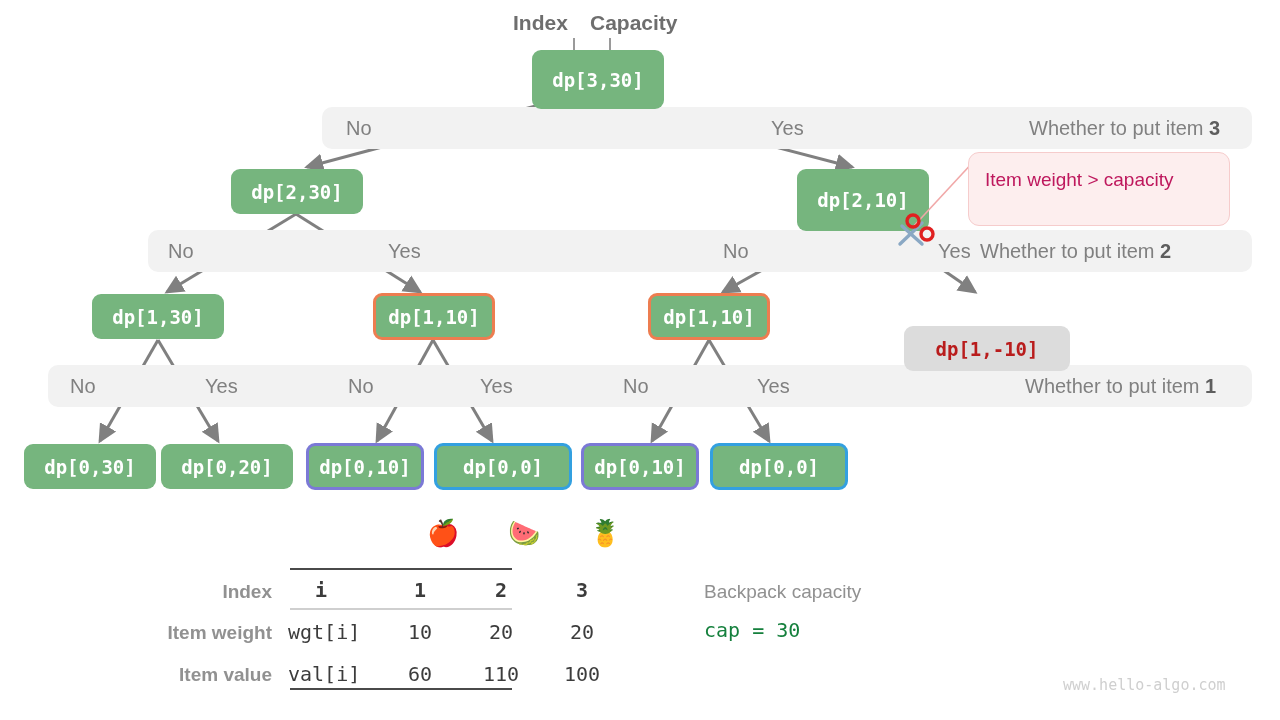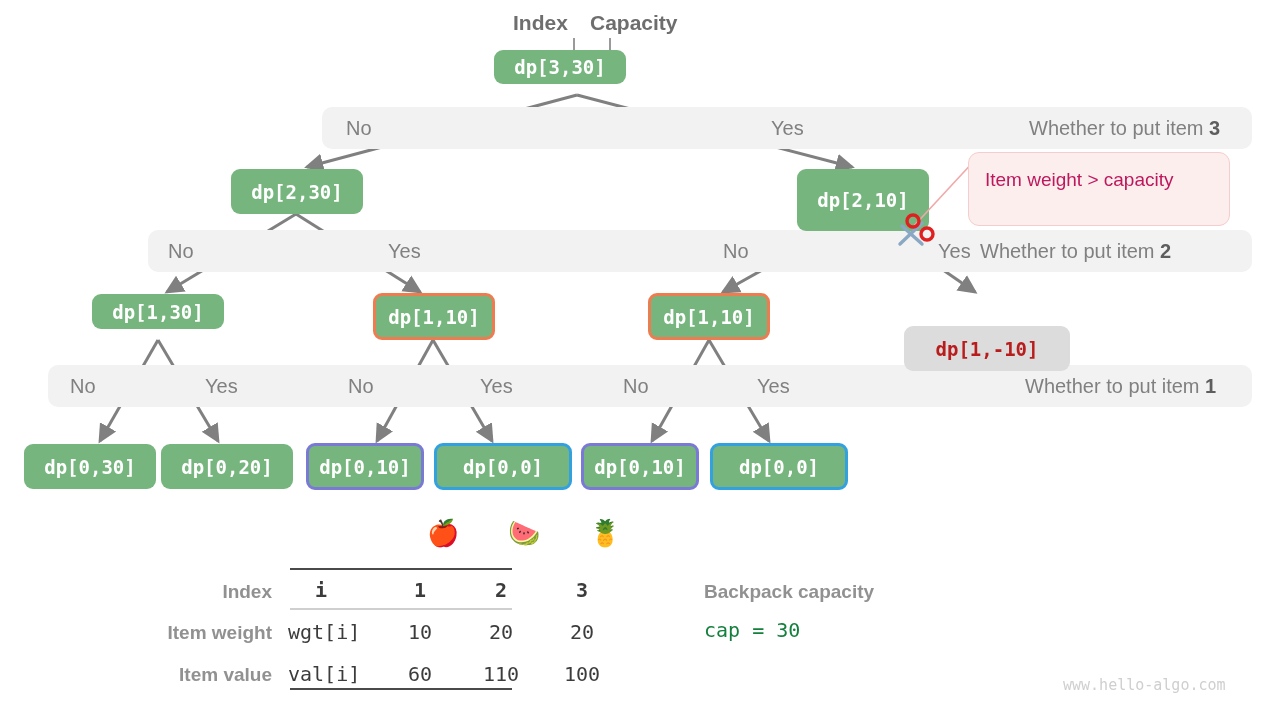--- a/index.html
+++ b/index.html
@@ -73,21 +73,21 @@
   }
   .tcell.bold{font-weight:bold;}
   .hrule{position:absolute;background:#4a4a4a;height:2px;}
   .hrule.light{background:#cfcfcf;height:1.5px;}
   .emoji{
     position:absolute;font-size:26px;text-align:center;line-height:1;
   }
 
   
   .cap-title{
-    position:absolute;color:#919191;font-size:19px;font-weight:bold;white-space:nowrap;line-height:1;
+    position:absolute;color:#919191;font-size:19px;font-weight:normal;white-space:nowrap;line-height:1;
   }
   .cap-val{
     position:absolute;color:#15803d;font-size:20px;white-space:nowrap;line-height:1;
     font-family:"DejaVu Sans Mono","Liberation Mono",monospace;
   }
 
   
   #watermark{
     position:absolute;color:#cfcfcf;font-size:15px;
     font-family:"DejaVu Sans Mono","Liberation Mono",monospace;
@@ -149,26 +149,26 @@
   <div class="band-label" style="left:1025px;top:376px;">
     <span>Whether to put item </span><b>1</b>
   </div>
   <div class="branch-label" style="left:70px;top:376px;">No</div>
   <div class="branch-label" style="left:205px;top:376px;">Yes</div>
   <div class="branch-label" style="left:348px;top:376px;">No</div>
   <div class="branch-label" style="left:480px;top:376px;">Yes</div>
   <div class="branch-label" style="left:623px;top:376px;">No</div>
   <div class="branch-label" style="left:757px;top:376px;">Yes</div>
 
-  <div class="node" style="left:494px;top:50px;width:132px;height:34px;">dp[3,30]</div>
+  <div class="node" style="left:532px;top:50px;width:132px;height:59px;">dp[3,30]</div>
 
   <div class="node" style="left:231px;top:169px;width:132px;height:45px;">dp[2,30]</div>
   <div class="node" style="left:797px;top:169px;width:132px;height:62px;">dp[2,10]</div>
 
-  <div class="node" style="left:92px;top:294px;width:132px;height:35px;">dp[1,30]</div>
+  <div class="node" style="left:92px;top:294px;width:132px;height:45px;">dp[1,30]</div>
   <div class="node b-orange" style="left:373px;top:293px;width:122px;height:47px;">dp[1,10]</div>
   <div class="node b-orange" style="left:648px;top:293px;width:122px;height:47px;">dp[1,10]</div>
   <div class="node pruned" style="left:904px;top:294px;width:166px;height:45px;">dp[1,-10]</div>
 
   <div class="node" style="left:24px;top:444px;width:132px;height:45px;">dp[0,30]</div>
   <div class="node" style="left:161px;top:444px;width:132px;height:45px;">dp[0,20]</div>
   <div class="node b-purple" style="left:306px;top:443px;width:118px;height:47px;">dp[0,10]</div>
   <div class="node b-blue" style="left:434px;top:443px;width:138px;height:47px;">dp[0,0]</div>
   <div class="node b-purple" style="left:581px;top:443px;width:118px;height:47px;">dp[0,10]</div>
   <div class="node b-blue" style="left:710px;top:443px;width:138px;height:47px;">dp[0,0]</div>

